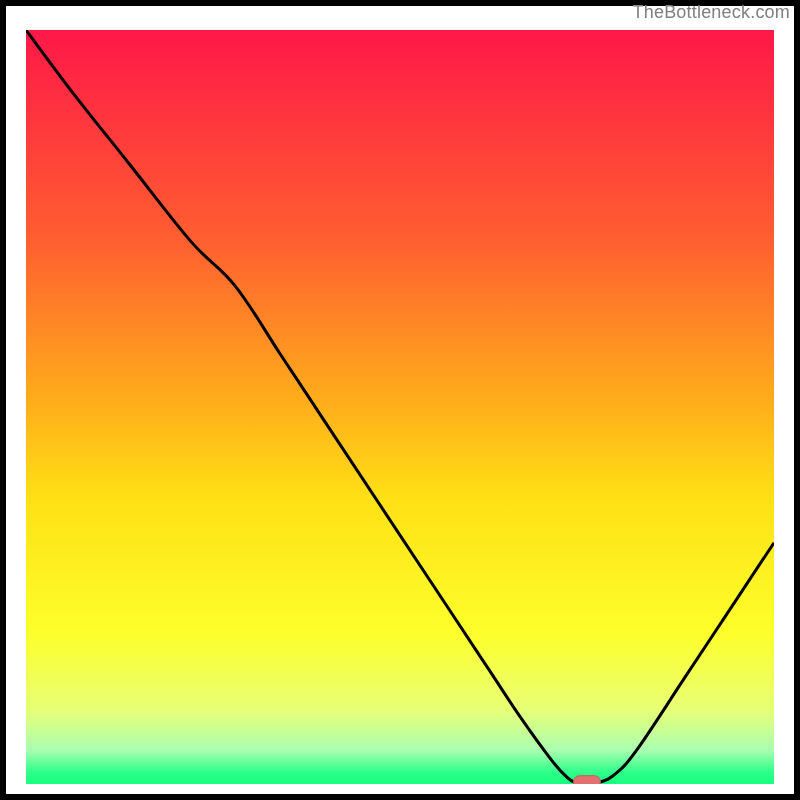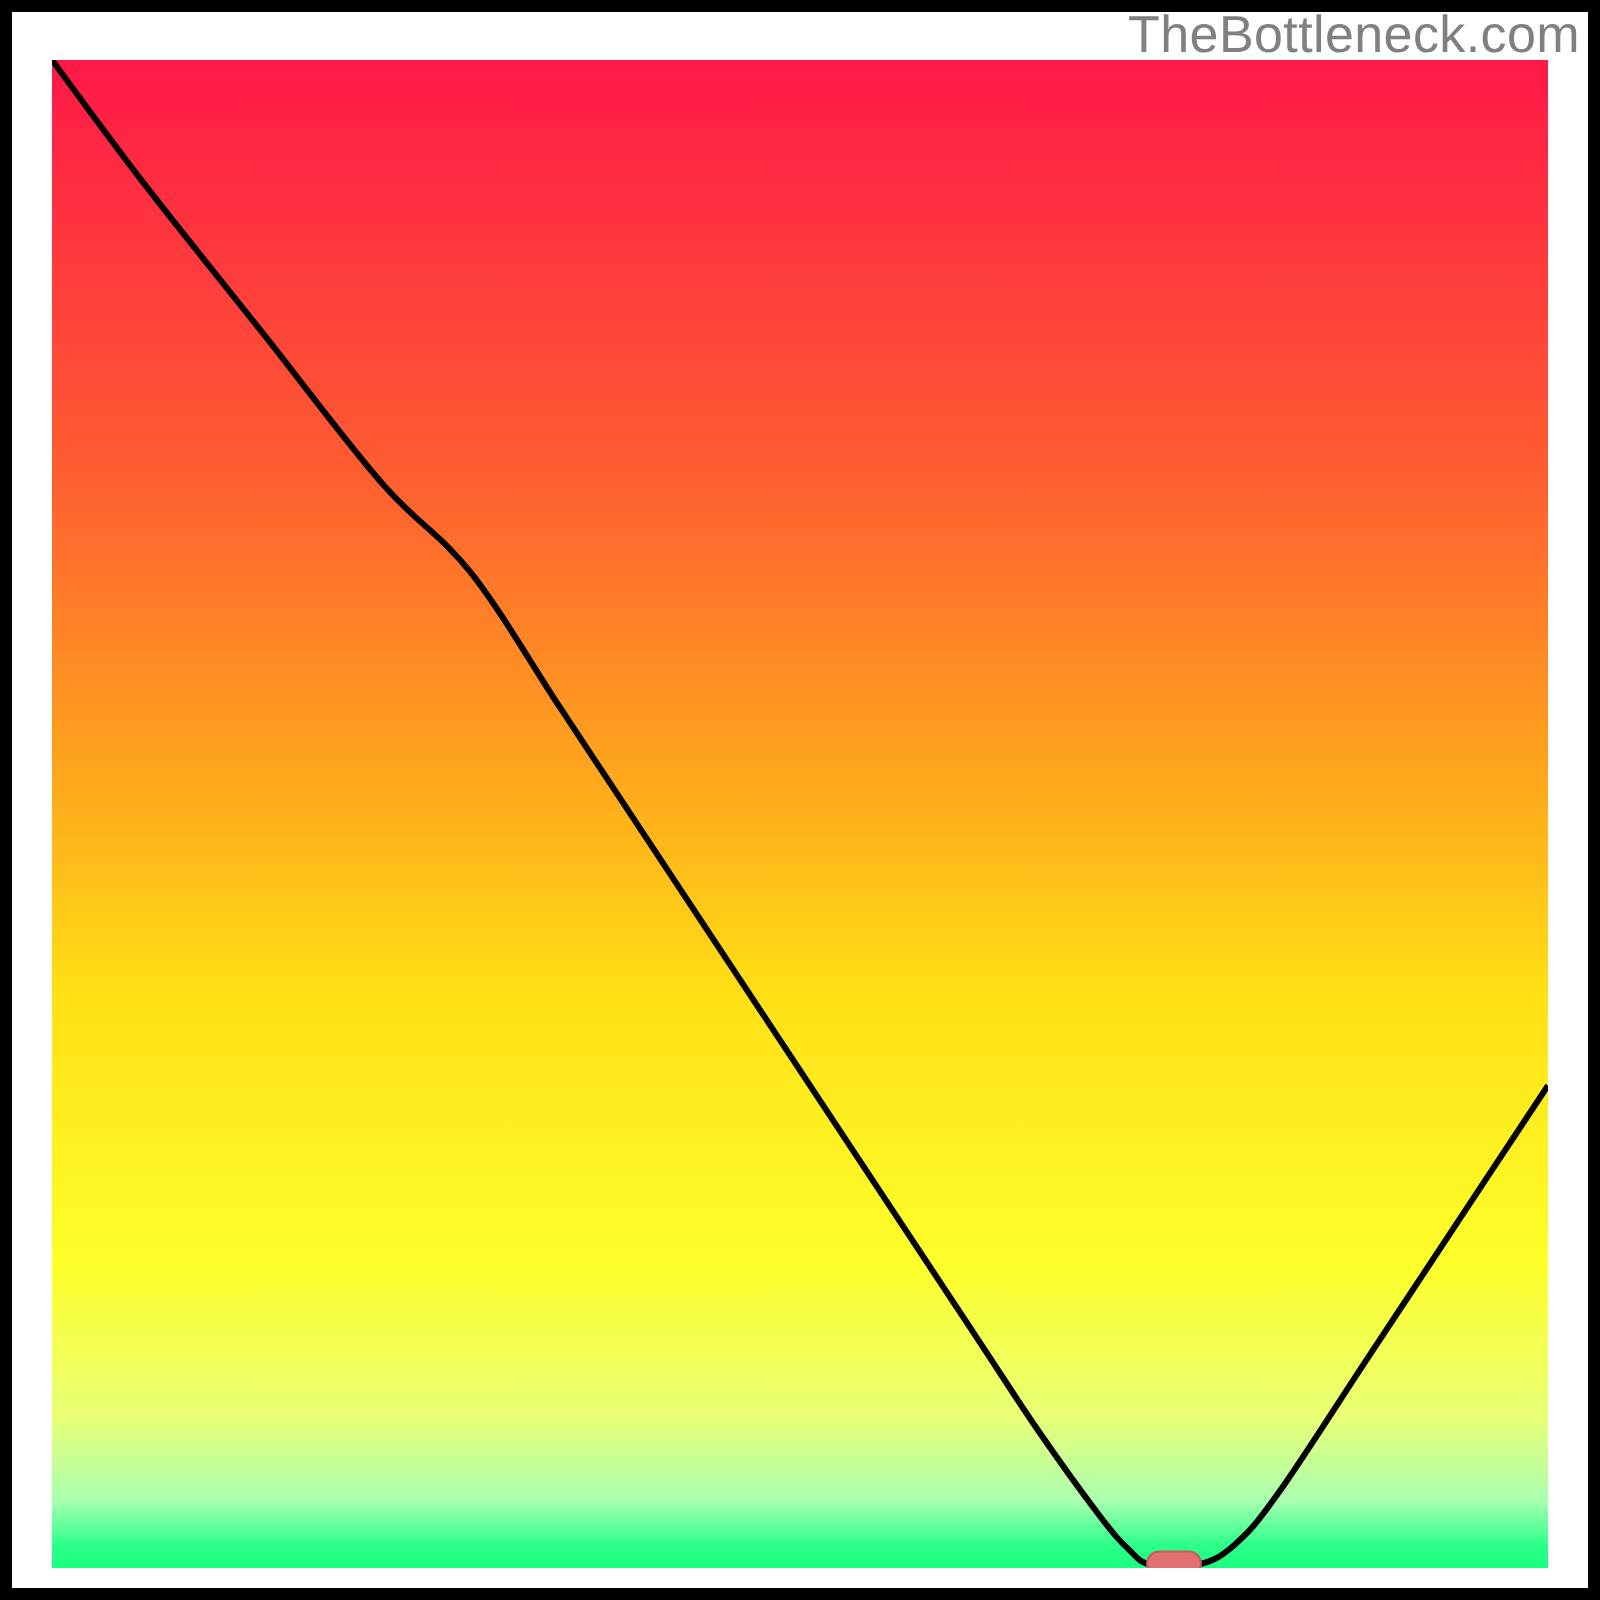--- a/index.html
+++ b/index.html
@@ -14,21 +14,21 @@
     position: relative;
     width: 800px;
     height: 800px;
     box-sizing: border-box;
   }
   .watermark {
     position: absolute;
     top: 2px;
     right: 10px;
     color: #808080;
-    font-size: 26px;
+    font-size: 18px;
     font-weight: 500;
     letter-spacing: 0.2px;
     z-index: 5;
   }
   svg.plot {
     position: absolute;
     left: 0;
     top: 0;
     width: 800px;
     height: 800px;

